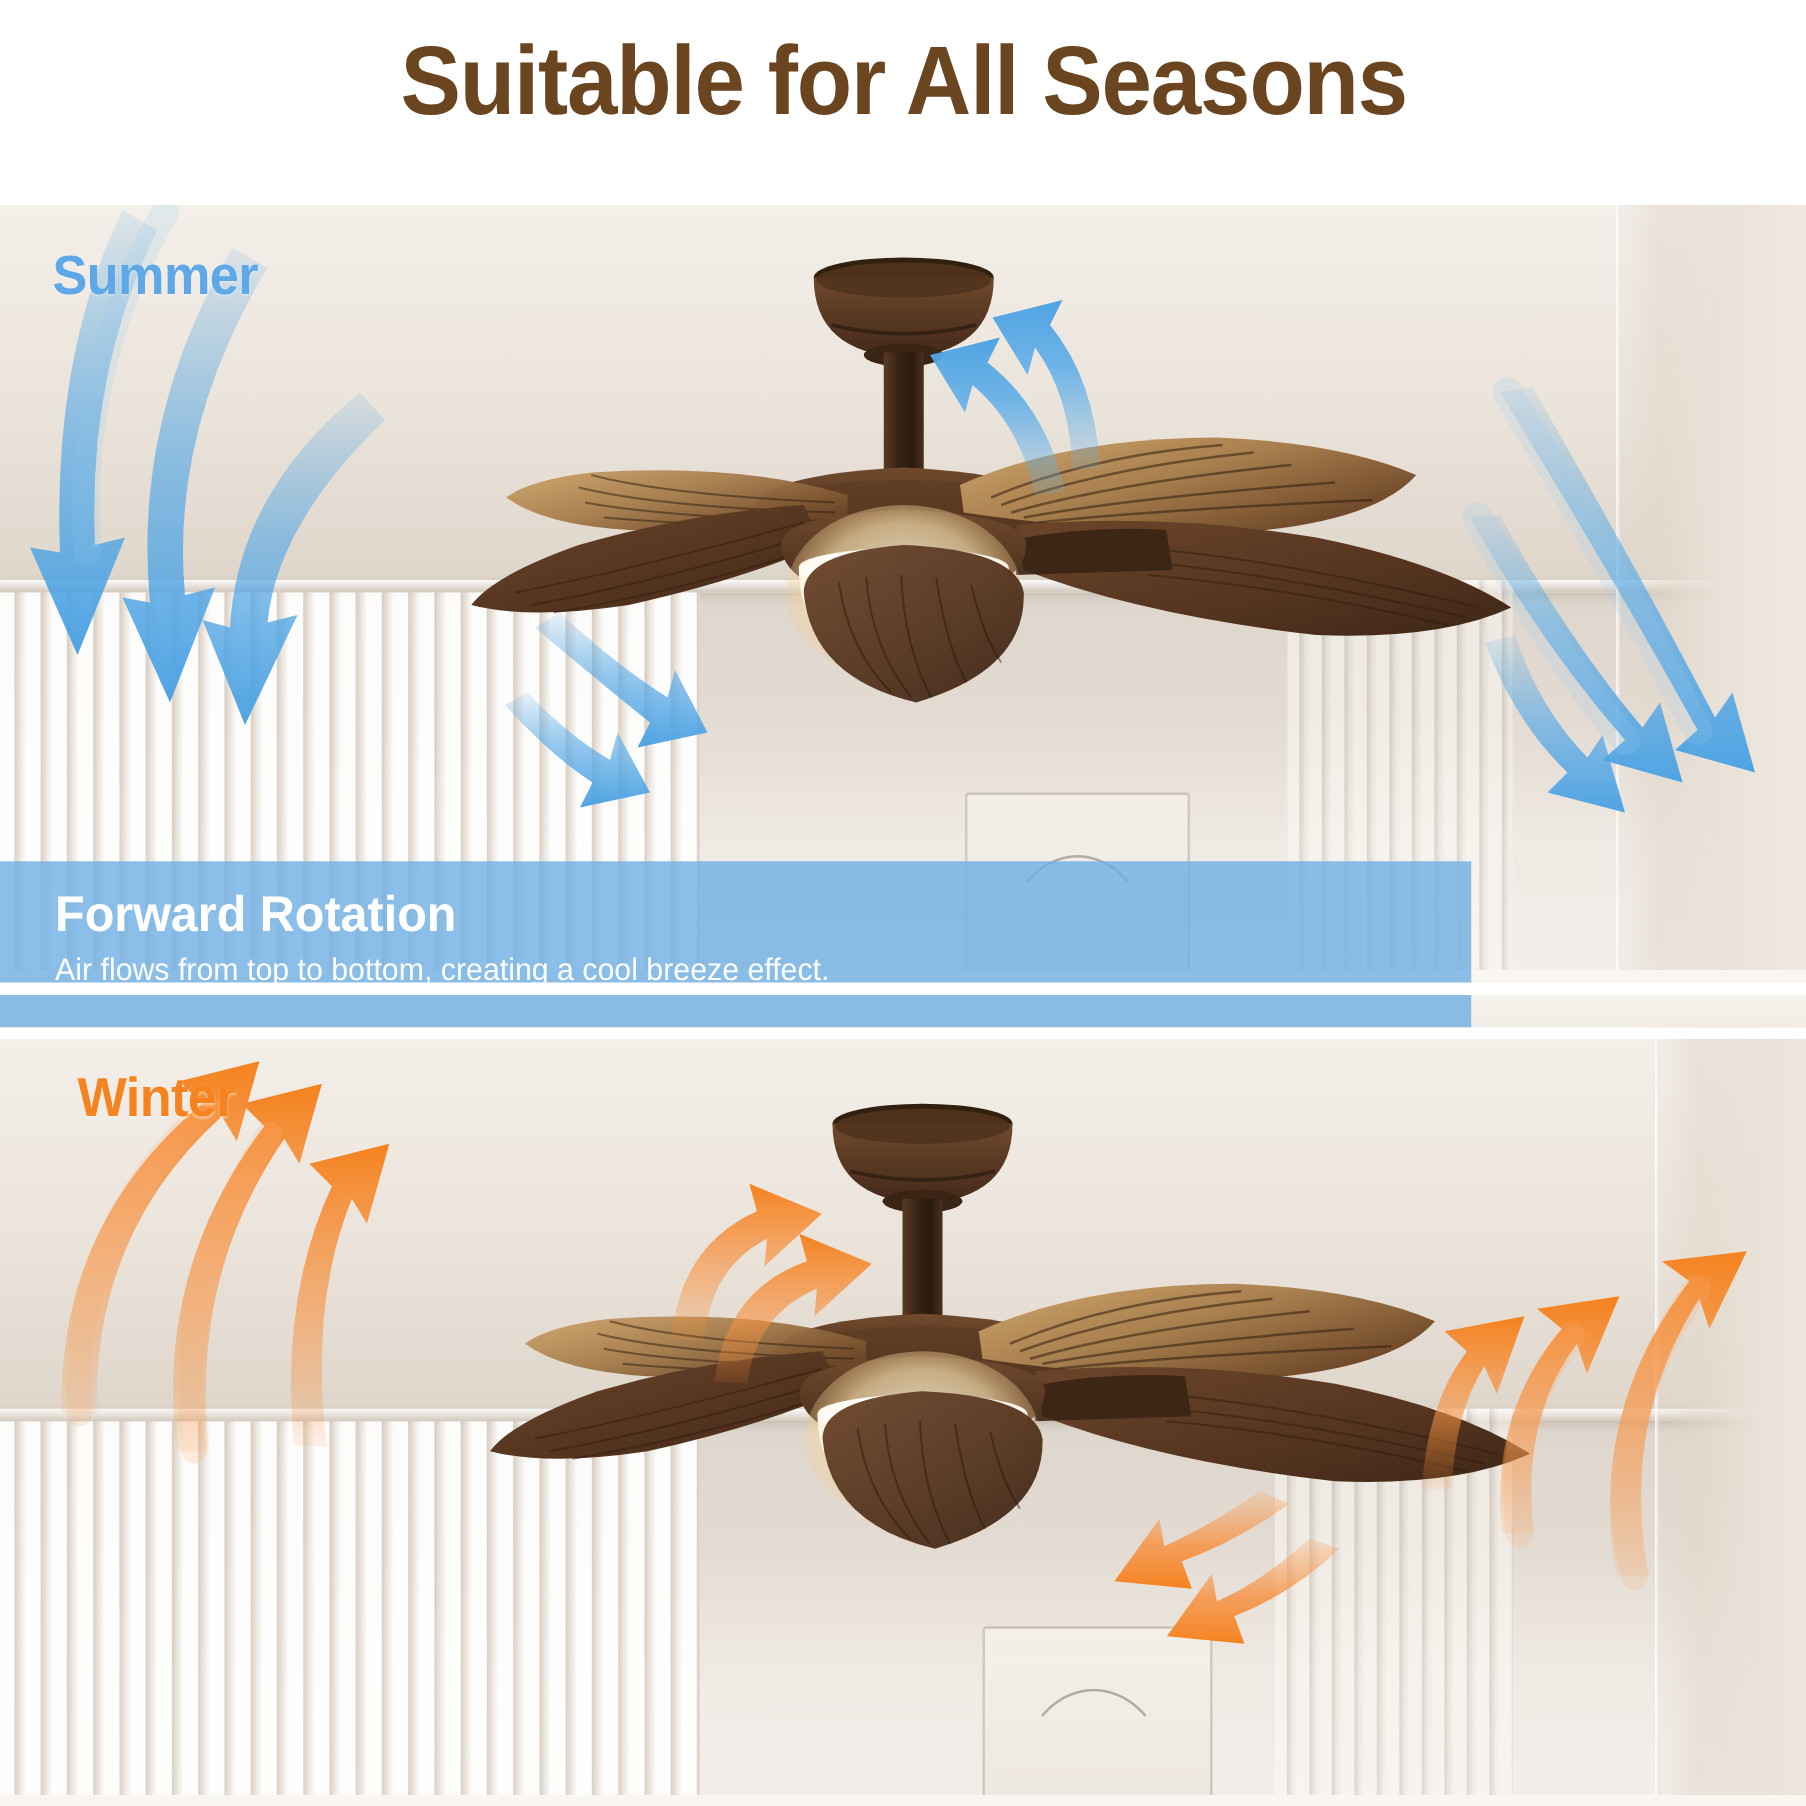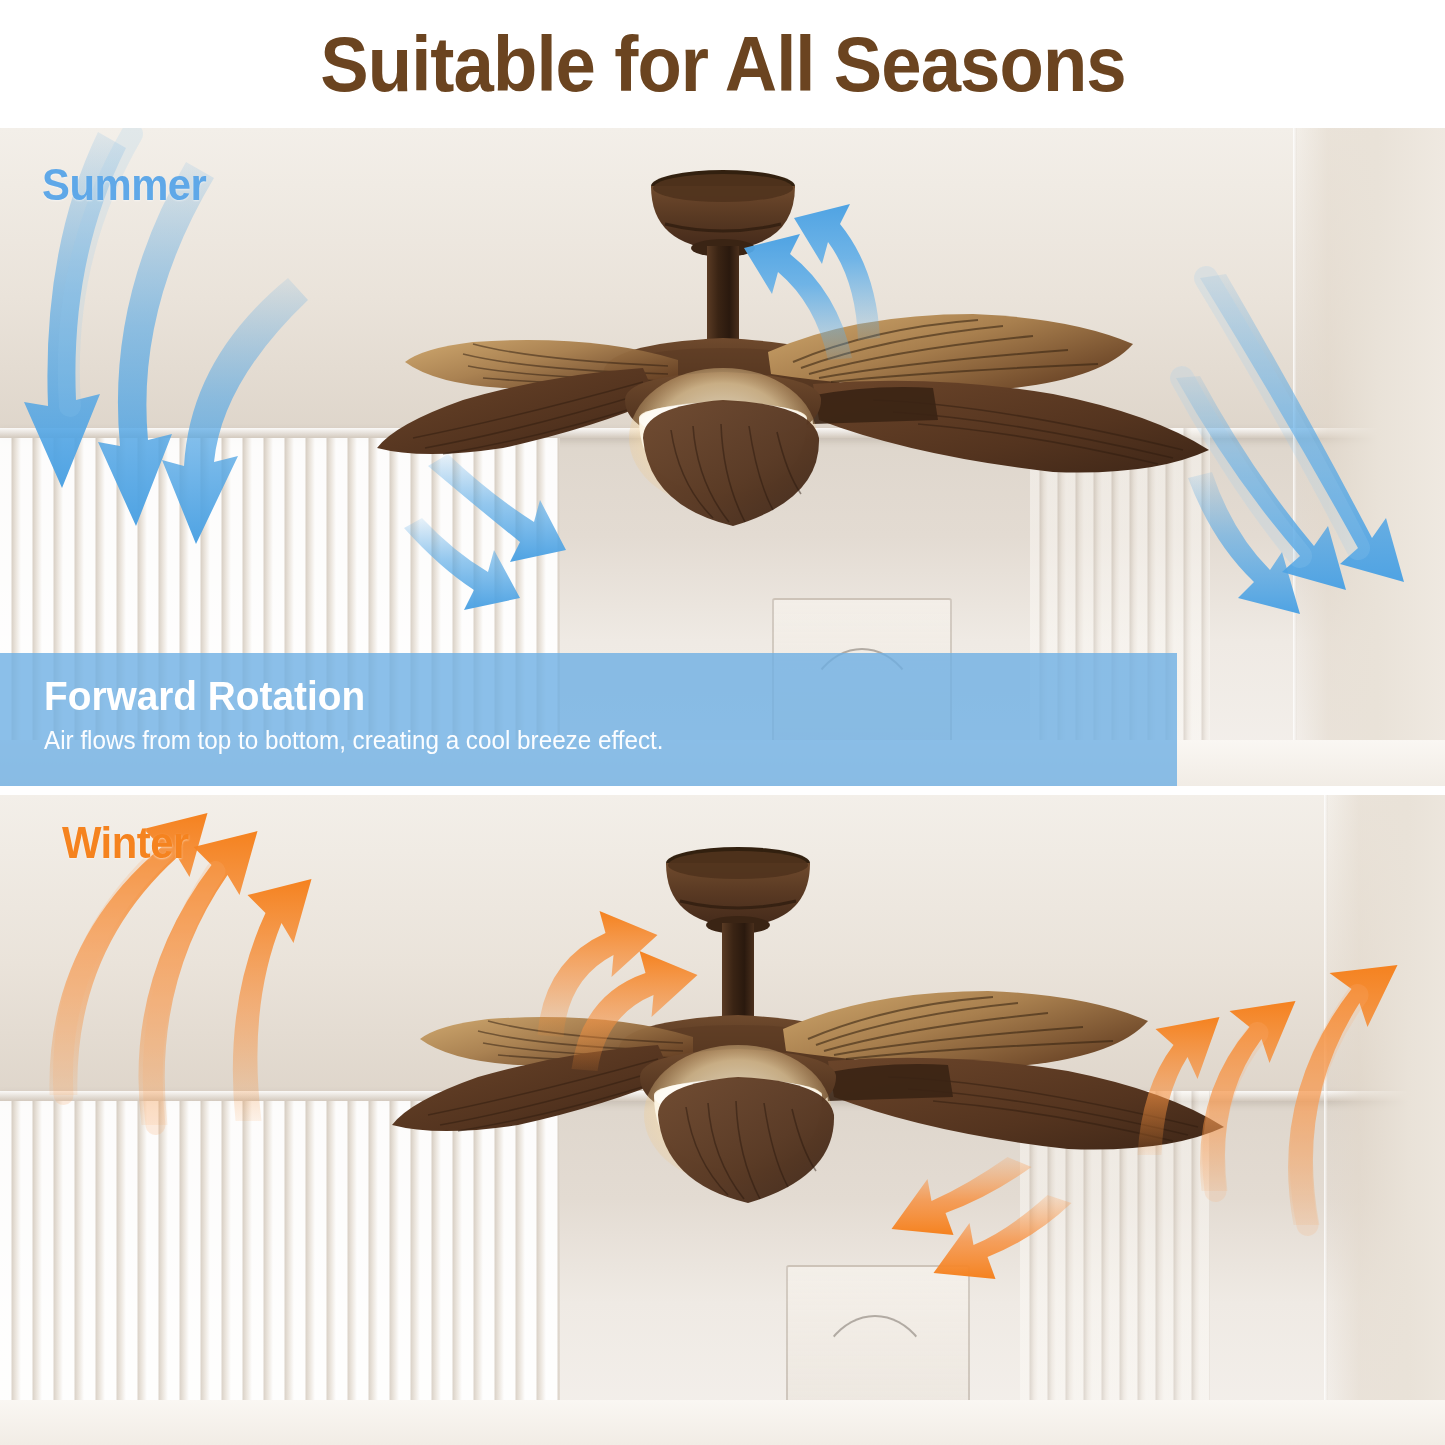--- a/index.html
+++ b/index.html
@@ -42,20 +42,21 @@
     transform: scaleX(0.93);
     white-space: nowrap;
   }
 
   
   .panel {
     position: absolute;
     left: 0;
     width: 1445px;
     overflow: hidden;
+    margin-top: 36px;
   }
   .panel-summer { top: 128px; height: 658px; }
   .panel-winter { top: 795px; height: 650px; padding-left: 31px; }
 
   
   .room {
     position: absolute;
     inset: 0;
     background: linear-gradient(180deg,
        #efe9e2 0%,

